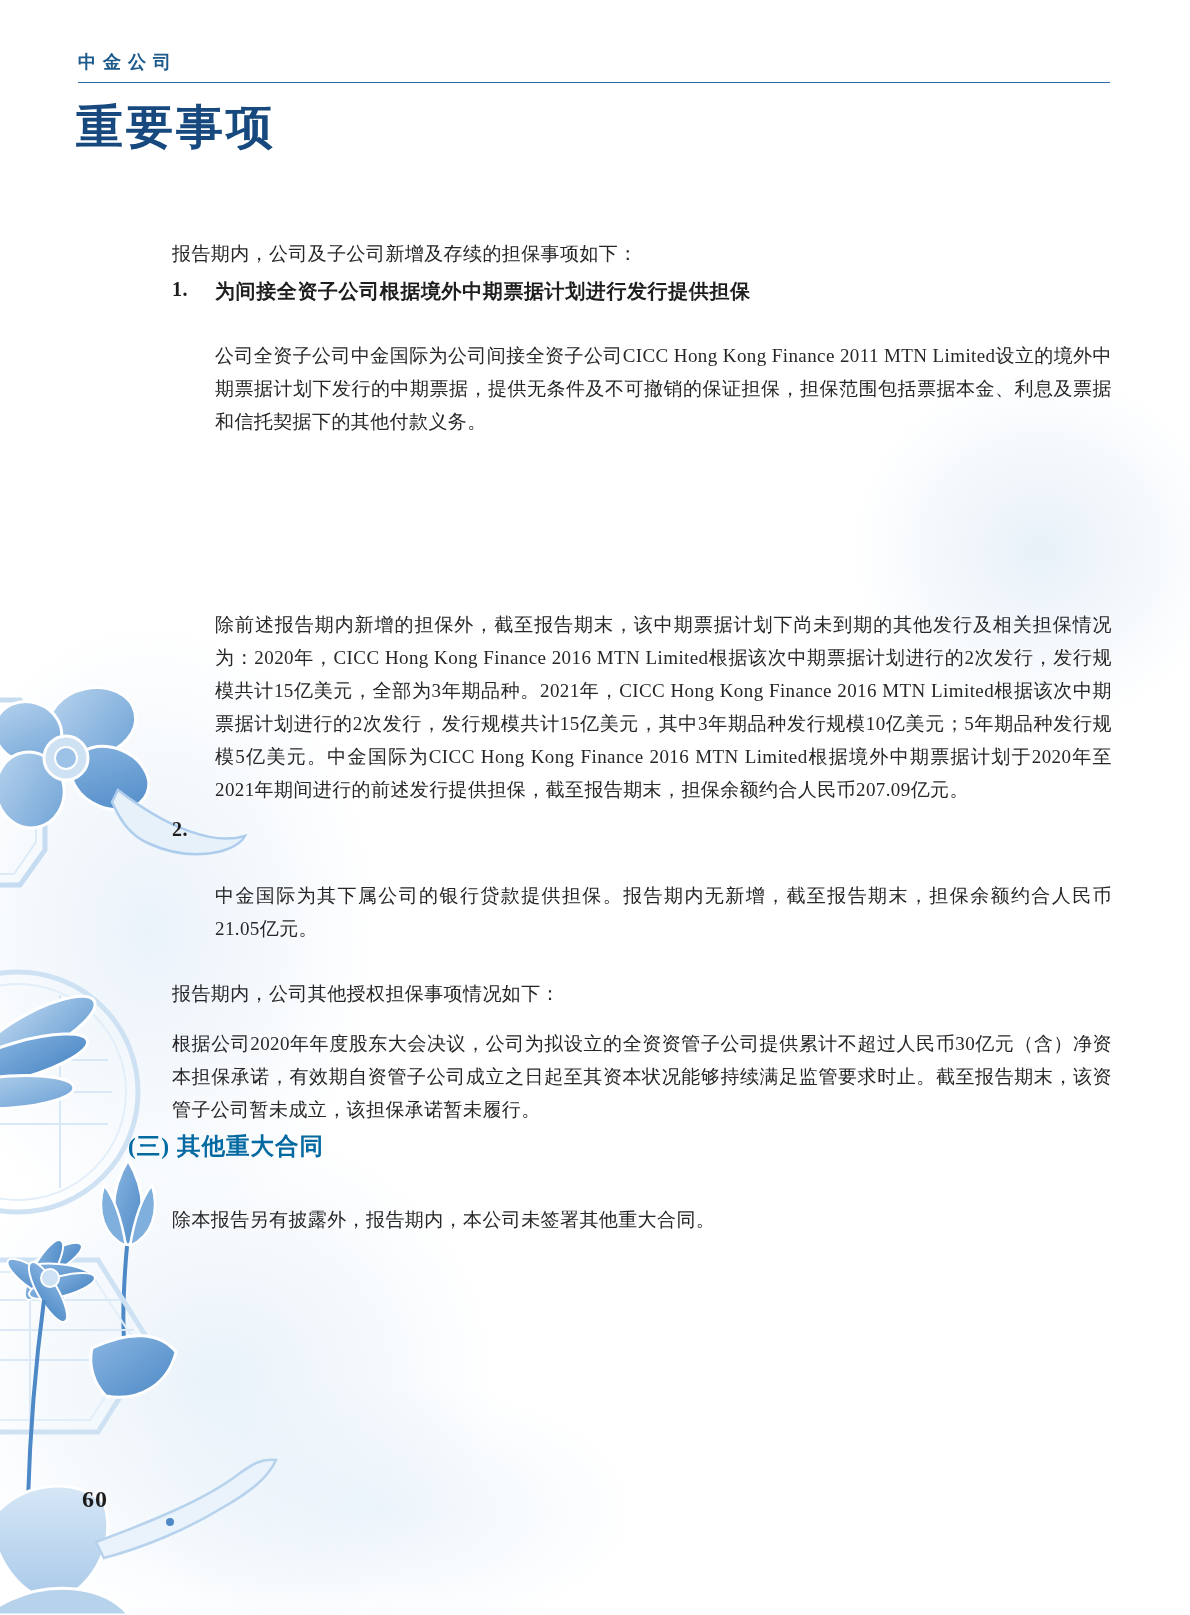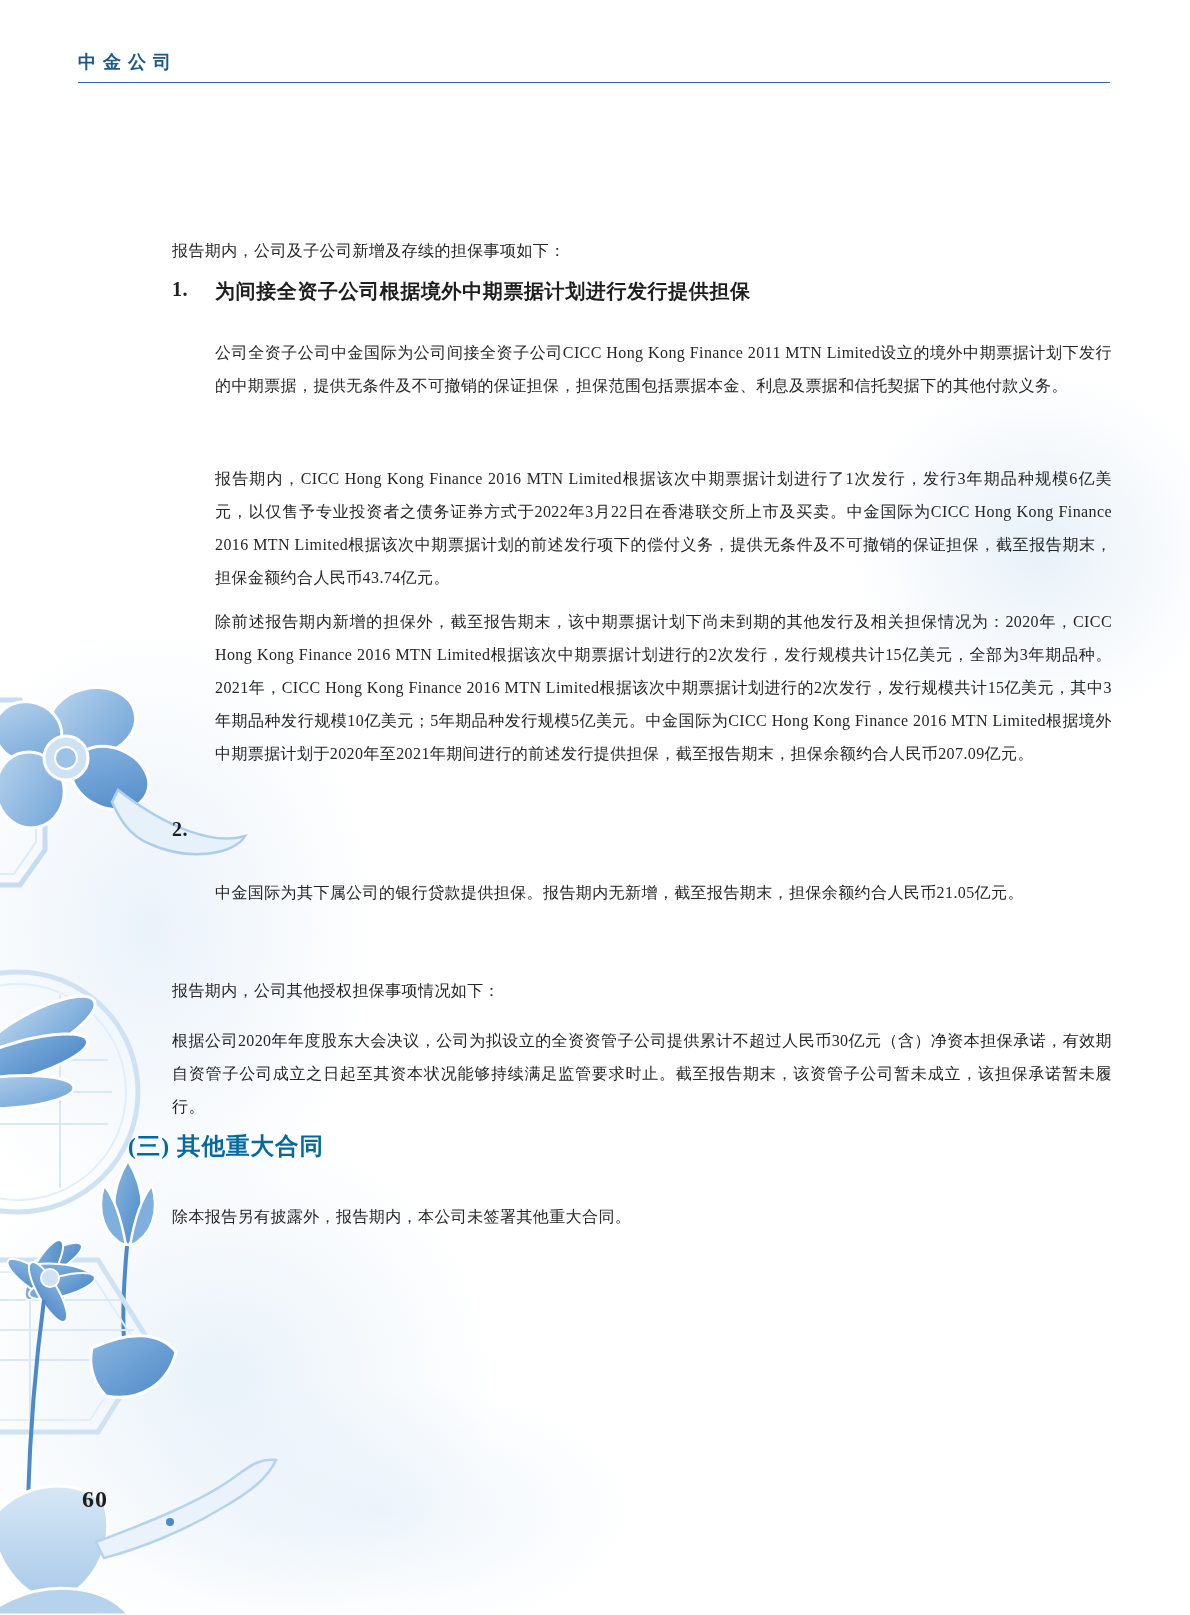--- a/index.html
+++ b/index.html
@@ -30,21 +30,21 @@
   .brand-rule{
     position:absolute;left:78px;top:82px;width:1032px;height:0;
     border-top:1.6px solid #2f6ca6;
   }
   .doc-title{
     position:absolute;left:76px;top:96px;
     font-size:47px;font-weight:bold;color:#17497e;letter-spacing:3px;
   }
 
   .para{
-    position:absolute;font-size:16px;line-height:33px;
+    position:absolute;font-size:19px;line-height:33px;
     text-align:justify;text-justify:inter-character;letter-spacing:.4px;
   }
   .lvl1{left:172px;width:940px;}
   .lvl2{left:215px;width:897px;}
 
   .item-head{
     position:absolute;left:172px;width:940px;display:flex;
     font-size:20px;font-weight:bold;color:#1e1e1e;letter-spacing:.6px;
   }
   .item-head .num{width:43px;flex:0 0 43px;font-weight:bold;}
@@ -151,29 +151,29 @@
     <g filter="url(#soft)">
       <path d="M-10,880 C20,842 70,836 104,862 C116,900 98,944 56,962 C20,956 -4,922 -10,880 Z" fill="url(#wash3)" stroke="#ffffff" stroke-width="3"></path>
       <path d="M10,960 C52,940 104,946 128,974 L128,975 L-20,975 Z" fill="#b7d3ec" stroke="#ffffff" stroke-width="3"></path>
       <path d="M96,902 C150,882 204,860 236,836 C252,824 262,818 276,820 C268,838 250,852 222,868 C186,890 142,908 104,918 Z" fill="#eaf3fb" stroke="#b6d2ec" stroke-width="2.5"></path>
       <circle cx="170" cy="882" r="4" fill="#4d89c6"></circle>
     </g>
   </svg>
 
   <div class="brand">中金公司</div>
   <div class="brand-rule"></div>
+  <h1 class="doc-title" style="margin:0">重要事项</h1>
 
   <p class="para lvl1" style="top:218px">报告期内，公司及子公司新增及存续的担保事项如下：</p>
 
   <div class="item-head" style="top:278px">
     <span class="num">1.</span>
     <span>为间接全资子公司根据境外中期票据计划进行发行提供担保</span>
   </div>
   <p class="para lvl2" style="top:320px">公司全资子公司中金国际为公司间接全资子公司CICC Hong Kong Finance 2011 MTN Limited设立的境外中期票据计划下发行的中期票据，提供无条件及不可撤销的保证担保，担保范围包括票据本金、利息及票据和信托契据下的其他付款义务。</p>
-  <p class="para lvl2" style="top:446px">报告期内，CICC Hong Kong Finance 2016 MTN Limited根据该次中期票据计划进行了1次发行，发行3年期品种规模6亿美元，以仅售予专业投资者之债务证券方式于2022年3月22日在香港联交所上市及买卖。中金国际为CICC Hong Kong Finance 2016 MTN Limited根据该次中期票据计划的前述发行项下的偿付义务，提供无条件及不可撤销的保证担保，截至报告期末，担保金额约合人民币43.74亿元。</p>
   <p class="para lvl2" style="top:589px">除前述报告期内新增的担保外，截至报告期末，该中期票据计划下尚未到期的其他发行及相关担保情况为：2020年，CICC Hong Kong Finance 2016 MTN Limited根据该次中期票据计划进行的2次发行，发行规模共计15亿美元，全部为3年期品种。2021年，CICC Hong Kong Finance 2016 MTN Limited根据该次中期票据计划进行的2次发行，发行规模共计15亿美元，其中3年期品种发行规模10亿美元；5年期品种发行规模5亿美元。中金国际为CICC Hong Kong Finance 2016 MTN Limited根据境外中期票据计划于2020年至2021年期间进行的前述发行提供担保，截至报告期末，担保余额约合人民币207.09亿元。</p>
 
   <div class="item-head" style="top:818px">
     <span class="num">2.</span>
   </div>
   <p class="para lvl2" style="top:860px">中金国际为其下属公司的银行贷款提供担保。报告期内无新增，截至报告期末，担保余额约合人民币21.05亿元。</p>
 
   <p class="para lvl1" style="top:958px">报告期内，公司其他授权担保事项情况如下：</p>
   <p class="para lvl1" style="top:1008px">根据公司2020年年度股东大会决议，公司为拟设立的全资资管子公司提供累计不超过人民币30亿元（含）净资本担保承诺，有效期自资管子公司成立之日起至其资本状况能够持续满足监管要求时止。截至报告期末，该资管子公司暂未成立，该担保承诺暂未履行。</p>
 

